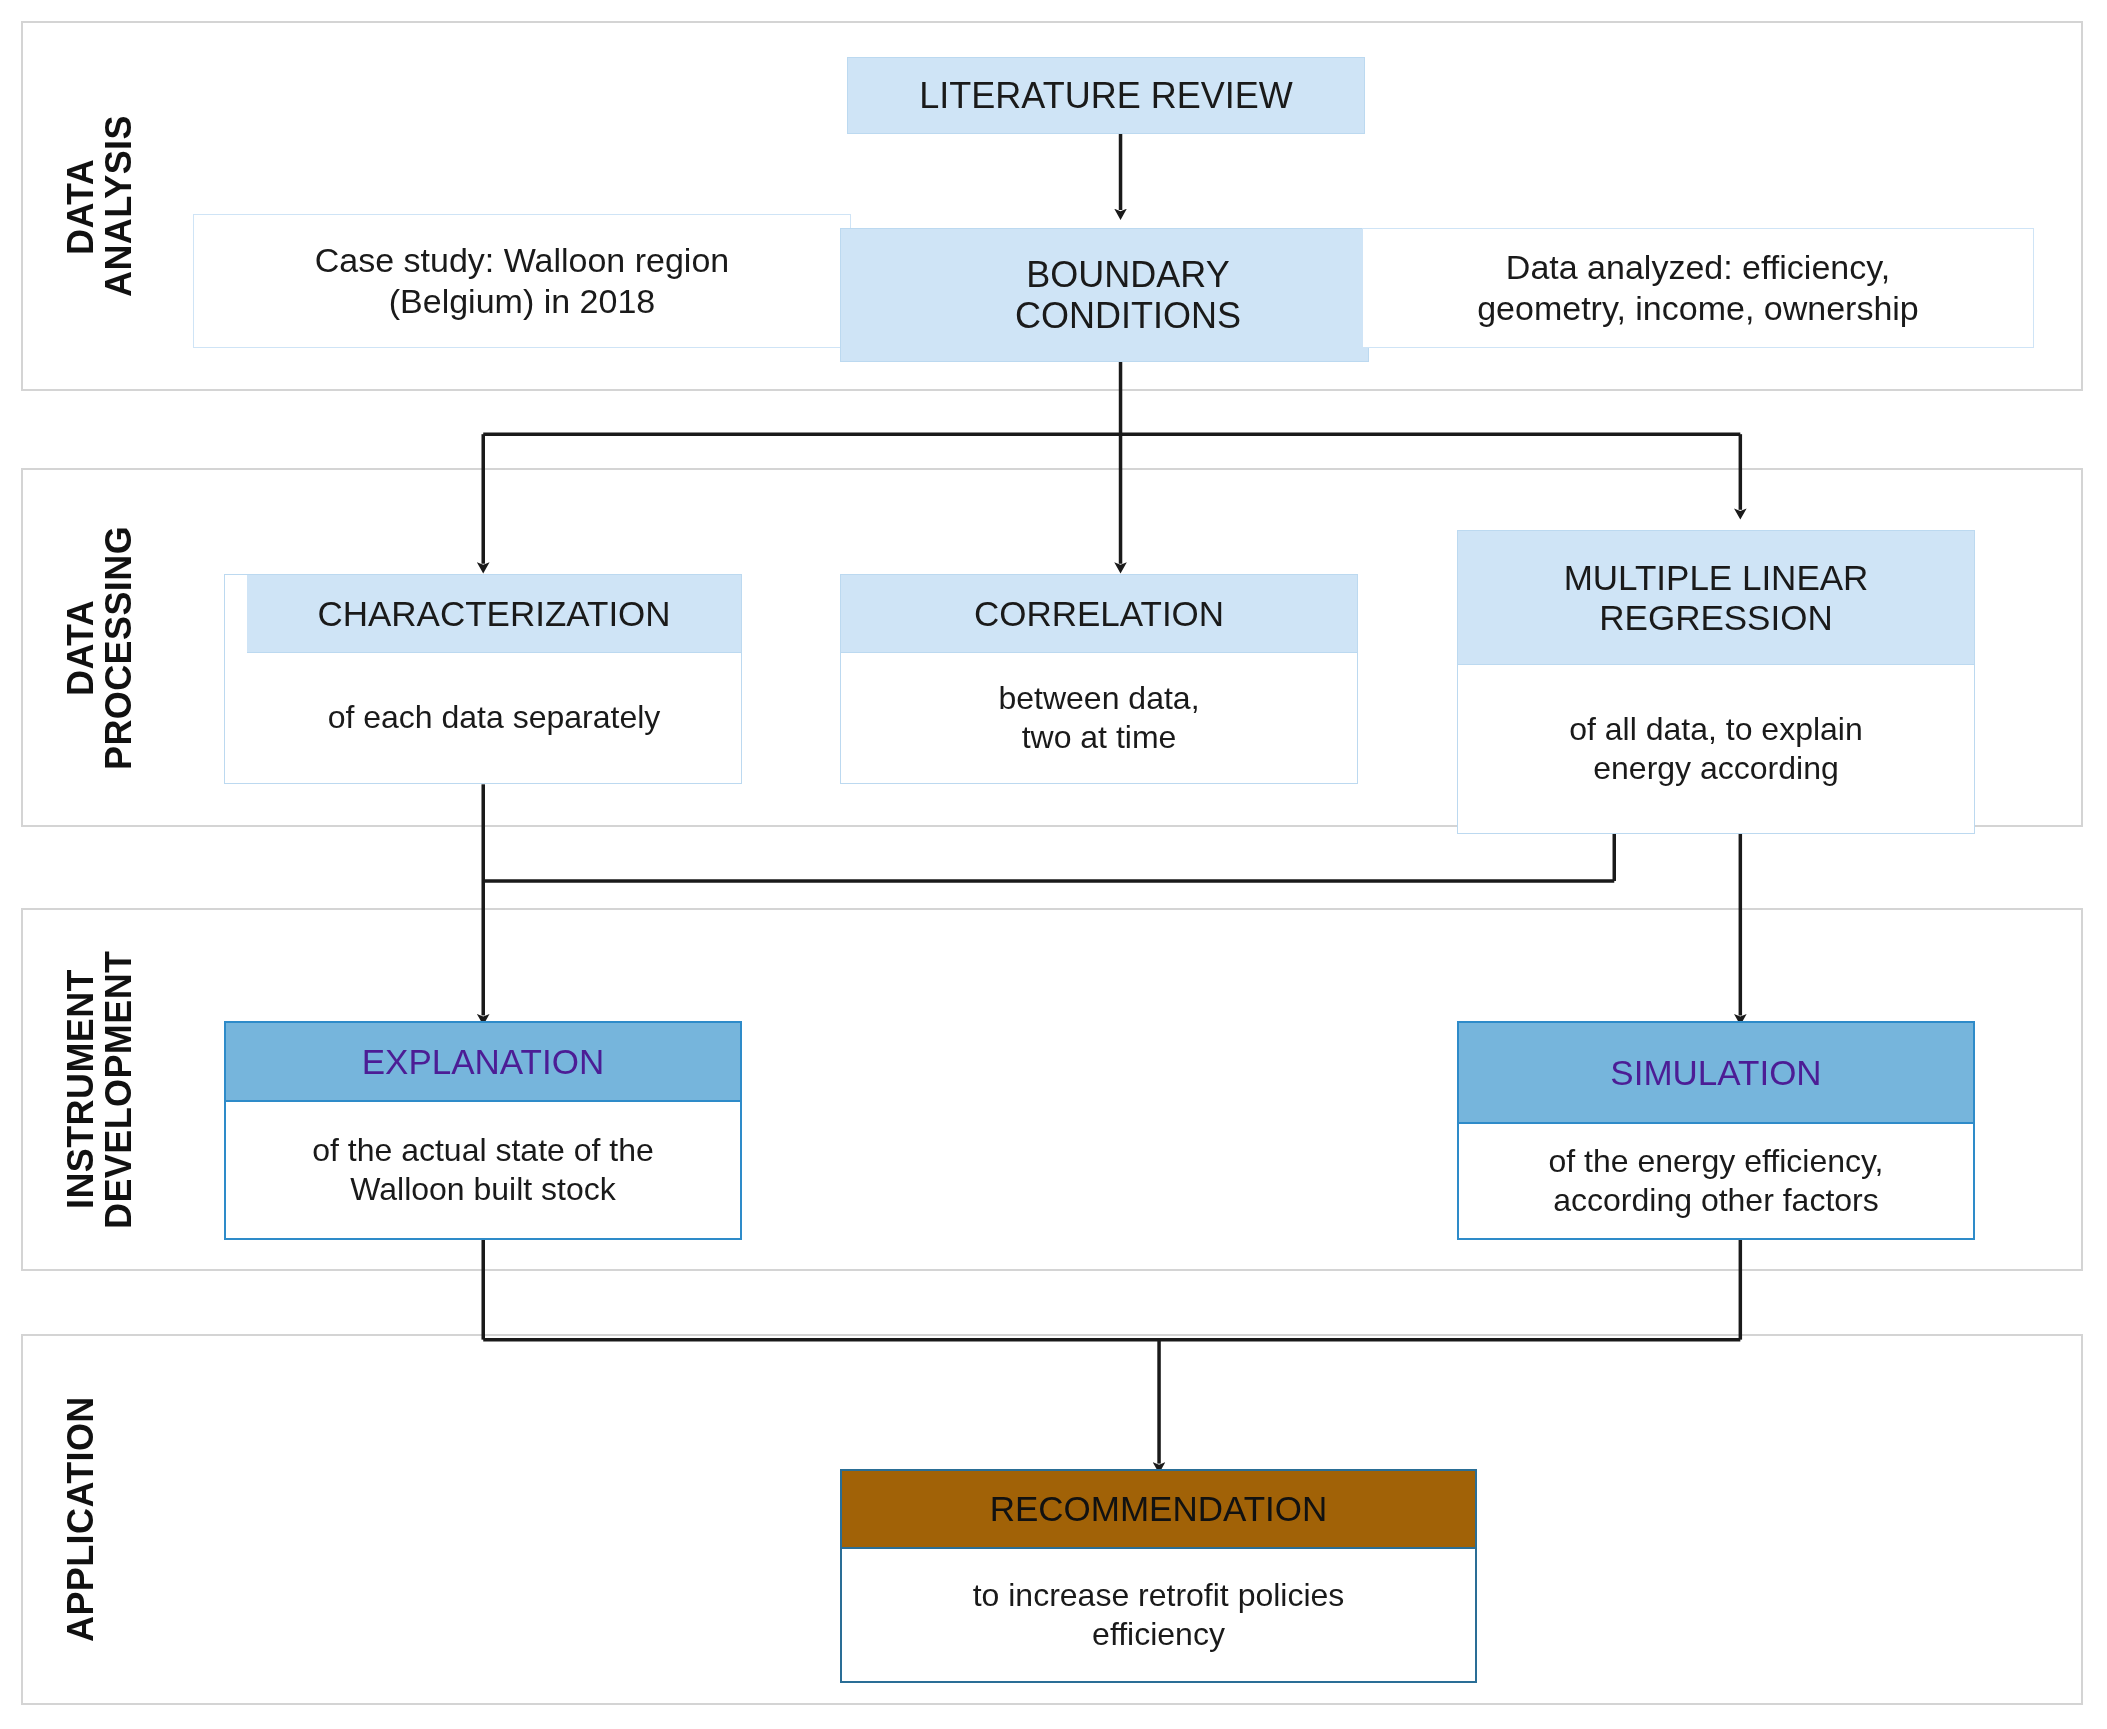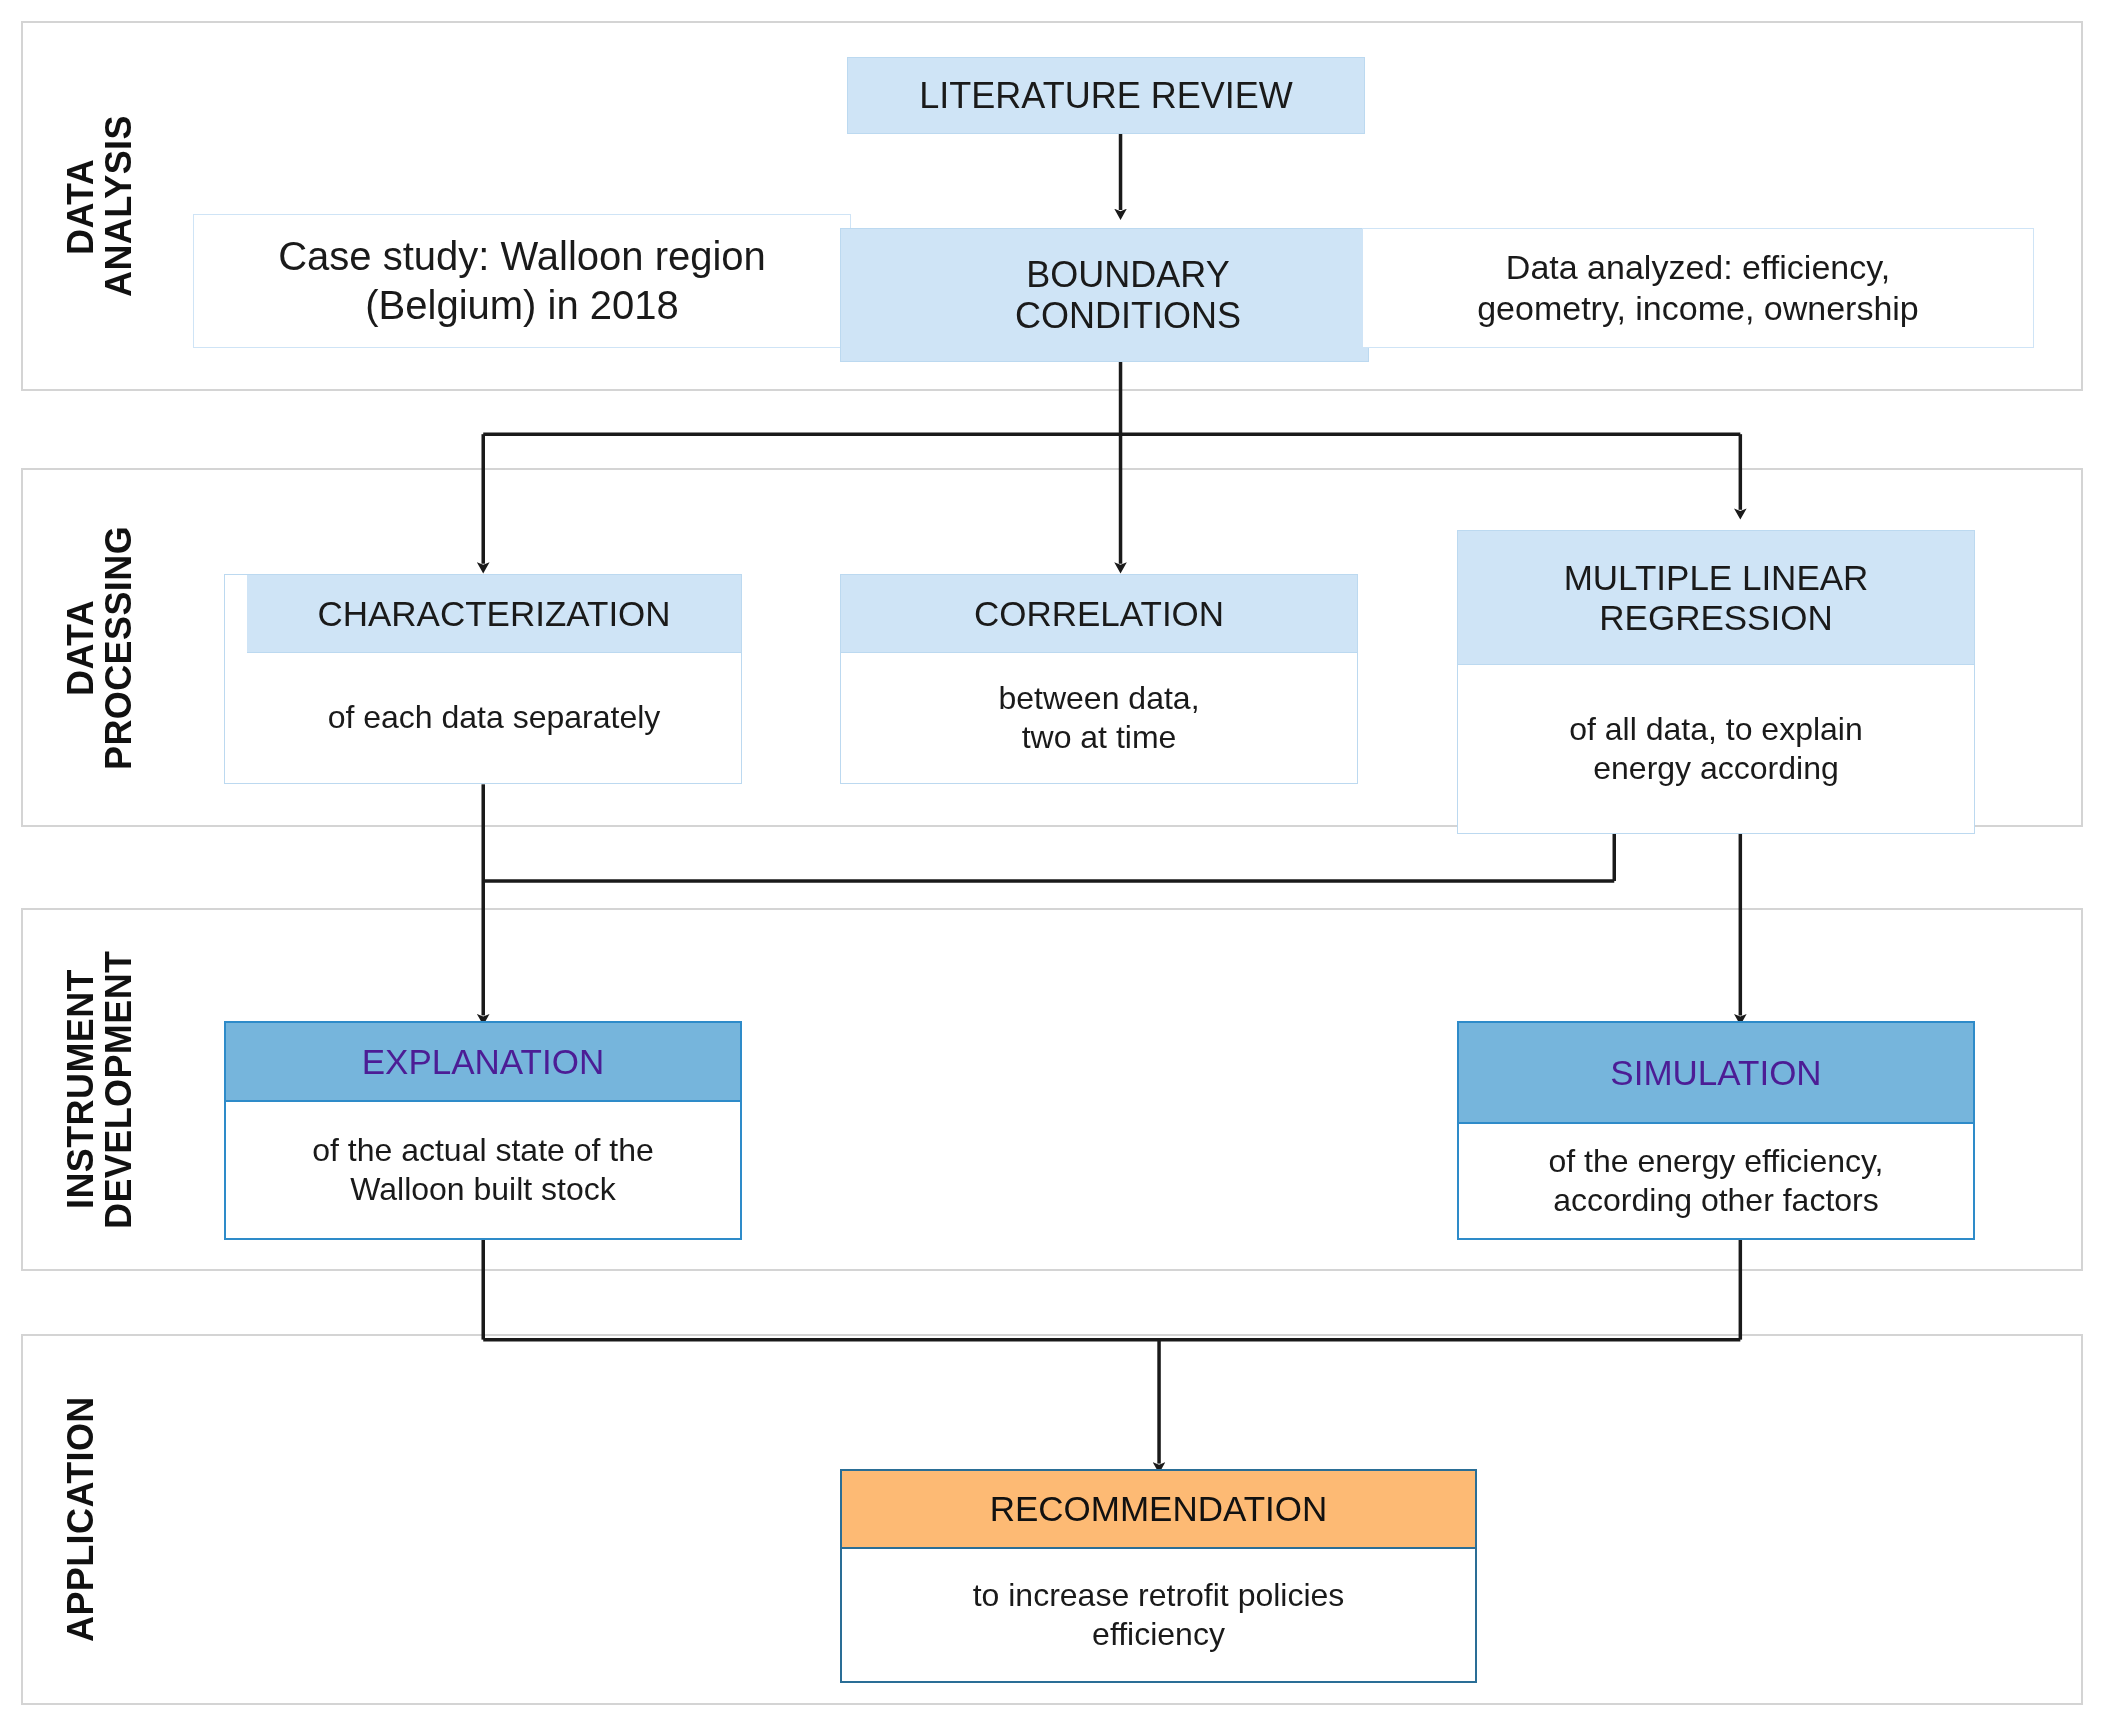--- a/index.html
+++ b/index.html
@@ -87,21 +87,21 @@
   }
   .plain-light .bdy{ border-top:none; }
 
   
   .lvl-mid{ border:2.1px solid #2e8bc9; }
   .lvl-mid .hdr{ background:#76b5dc; color:#4c1d95; }
   .lvl-mid .bdy{ border-top:2.1px solid #2e8bc9; }
 
   
   .lvl-steel{ border:2.1px solid #2a6e96; }
-  .lvl-steel .hdr{ background:#fdba74; color:#111111; }
+  .lvl-steel .hdr{ background:#a16207; color:#111111; }
   .lvl-steel .bdy{ border-top:2.1px solid #2a6e96; }
 
   
   #wires{
     position:absolute;
     left:0; top:0;
     width:2108px; height:1729px;
     z-index:2;
     pointer-events:none;
   }
@@ -155,21 +155,21 @@
       <path d="M690,1913 L2485,1913"></path>
       <path d="M1655,1913 L1655,2090" marker-end="url(#arw)"></path>
     </g>
   </svg>
 
   <div class="node solid-light" style="left:847px; top:57px; width:518px; height:77px;">
     <div class="hdr" style="font-size:36px;">LITERATURE REVIEW</div>
   </div>
 
   <div class="node plain-light" style="left:193px; top:214px; width:658px; height:134px;">
-    <div class="bdy" style="font-size:40px; border-top:none;">Case study: Walloon region
+    <div class="bdy" style="font-size:34px; border-top:none;">Case study: Walloon region
 (Belgium) in 2018</div>
   </div>
 
   <div class="node solid-light" style="left:840px; top:228px; width:529px; height:134px;padding-left:47px;">
     <div class="hdr" style="font-size:36px;">BOUNDARY
 CONDITIONS</div>
   </div>
 
   <div class="node plain-light" style="left:1362px; top:228px; width:672px; height:120px;">
     <div class="bdy" style="font-size:34px; border-top:none;">Data analyzed: efficiency,

